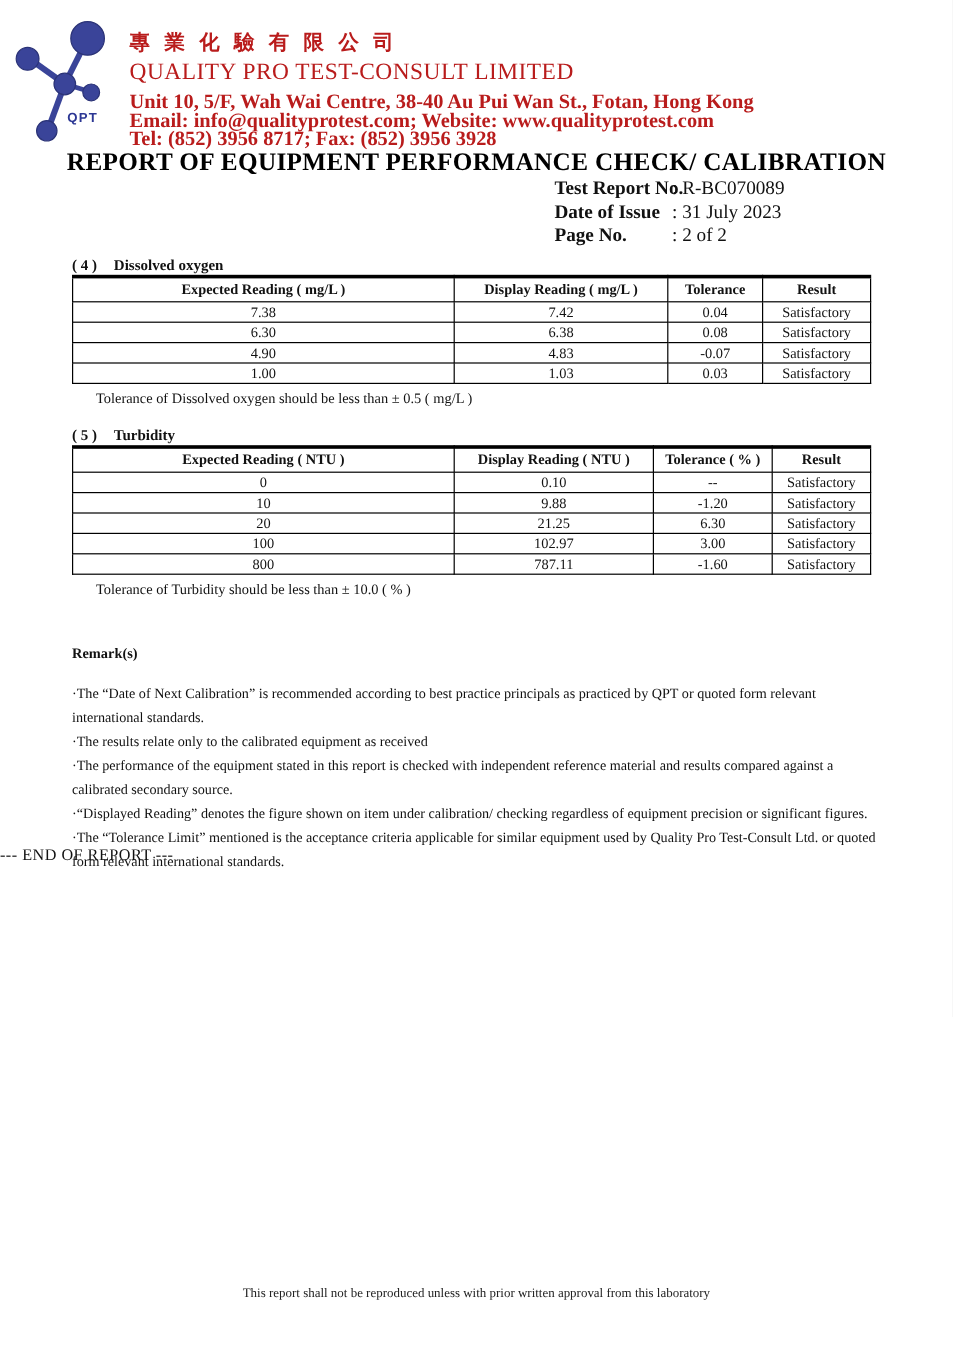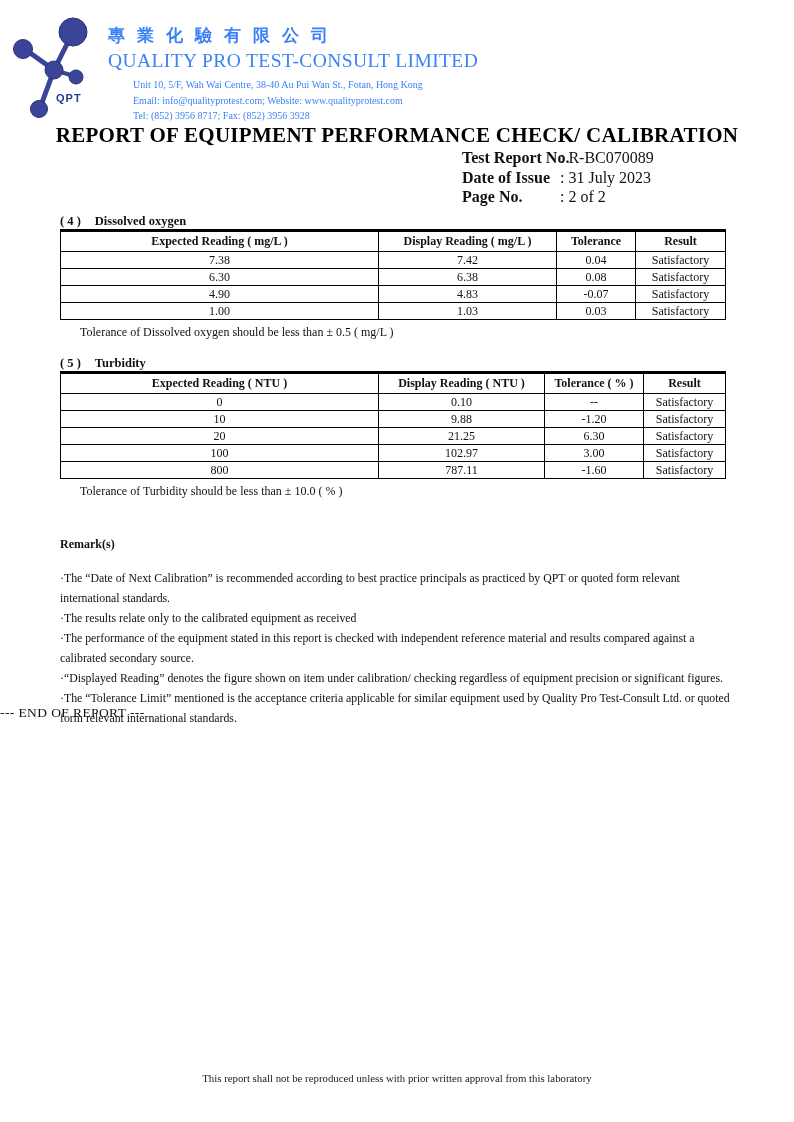--- a/index.html
+++ b/index.html
@@ -11,28 +11,28 @@
     margin: 0 auto;
     background: #ffffff;
     font-family: "Liberation Serif", serif;
     color: #111111;
     overflow: hidden;
   }
 
   
   .letterhead { position: absolute; top: 12px; left: 10px; display: flex; }
   .logo { width: 92px; height: 108px; flex: 0 0 auto; }
-  .head-text { margin-left: 6px; padding-top: 12px; color: #3b82f6; }
+  .head-text { margin-left: 6px; padding-top: 12px; color: #b91c1c; }
   .company-cn {
     font-size: 17px; font-weight: bold; letter-spacing: 12px;
     font-family: "DejaVu Sans", "Liberation Serif", serif;
     white-space: nowrap;
   }
   .company-en { font-size: 19.5px; letter-spacing: 0.4px; margin-top: 3px; white-space: nowrap; }
-  .head-addr { margin-top: 5px; font-size: 10px; font-weight: normal; line-height: 15.5px; white-space: nowrap; margin-left: 25px; }
+  .head-addr { margin-top: 5px; font-size: 17px; font-weight: bold; line-height: 15.5px; white-space: nowrap; }
 
   
   .report-title {
     position: absolute; top: 123px; left: 0; width: 100%;
     text-align: center; font-size: 21px; font-weight: bold; letter-spacing: 0.3px;
     color: #000;
   }
   .meta-block { position: absolute; top: 148px; left: 462px; font-size: 16px; }
   .meta-row { line-height: 19.5px; white-space: nowrap; }
   .meta-label { display: inline-block; width: 98px; font-weight: bold; }

